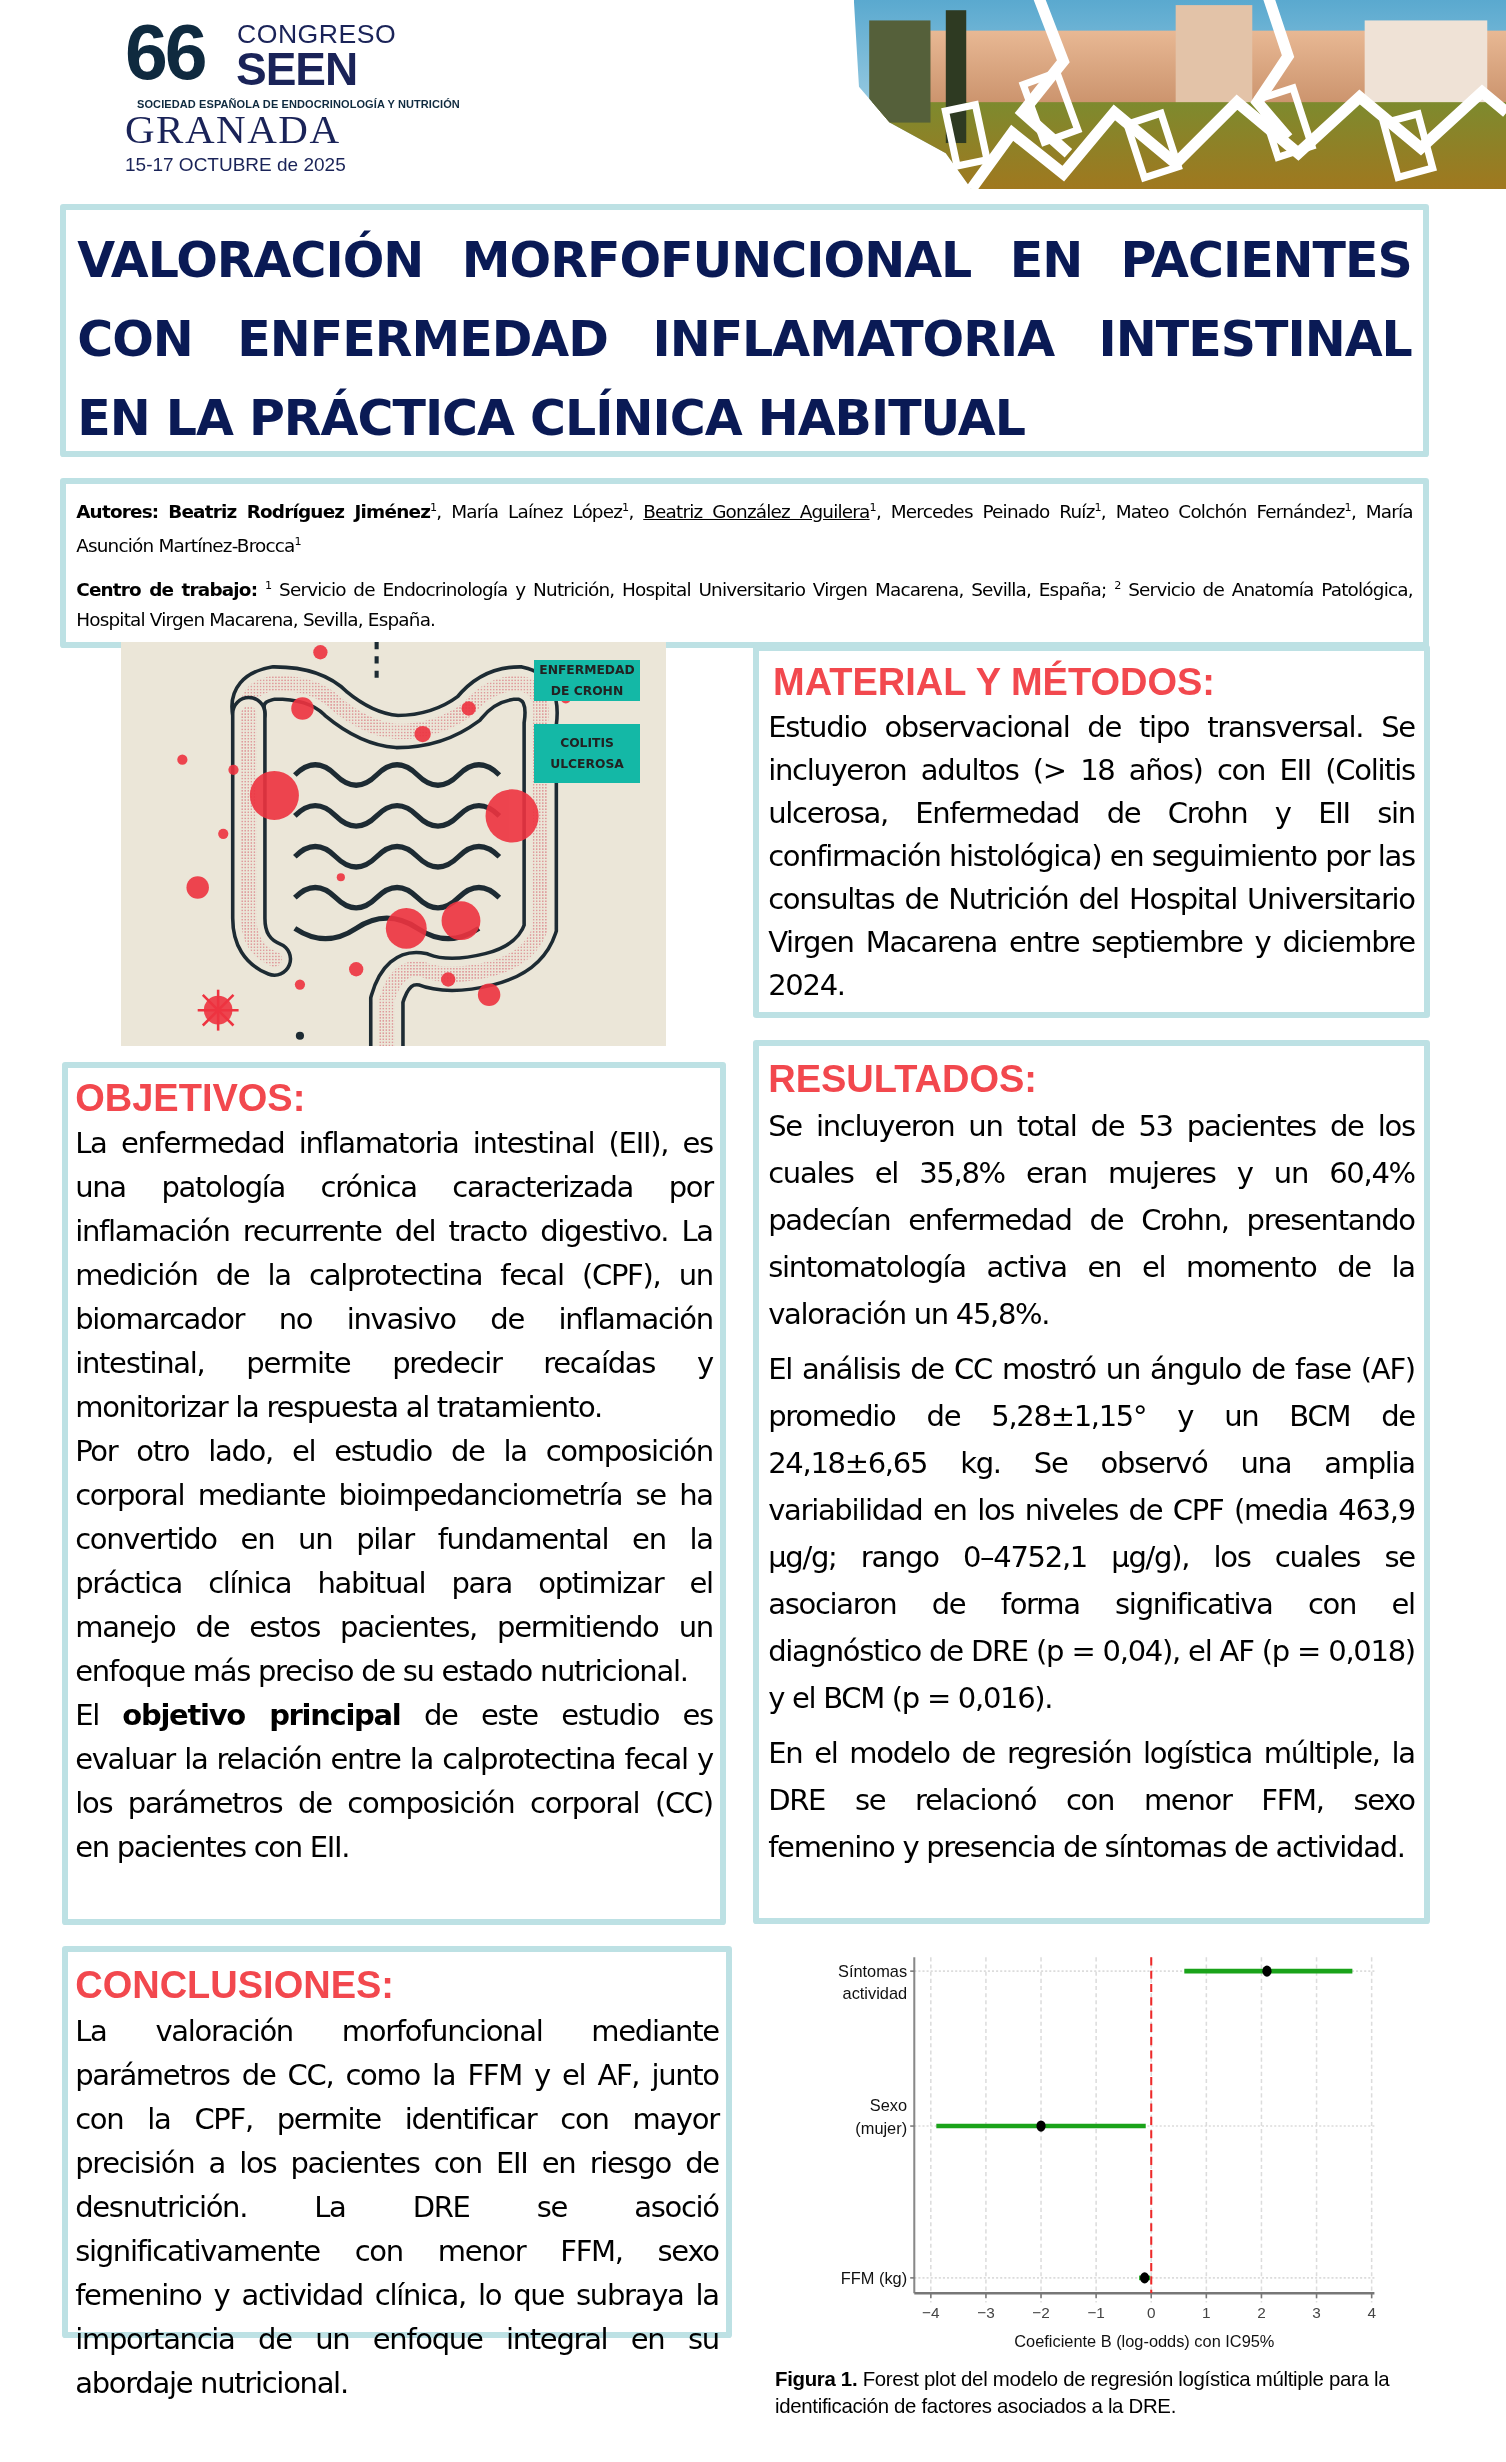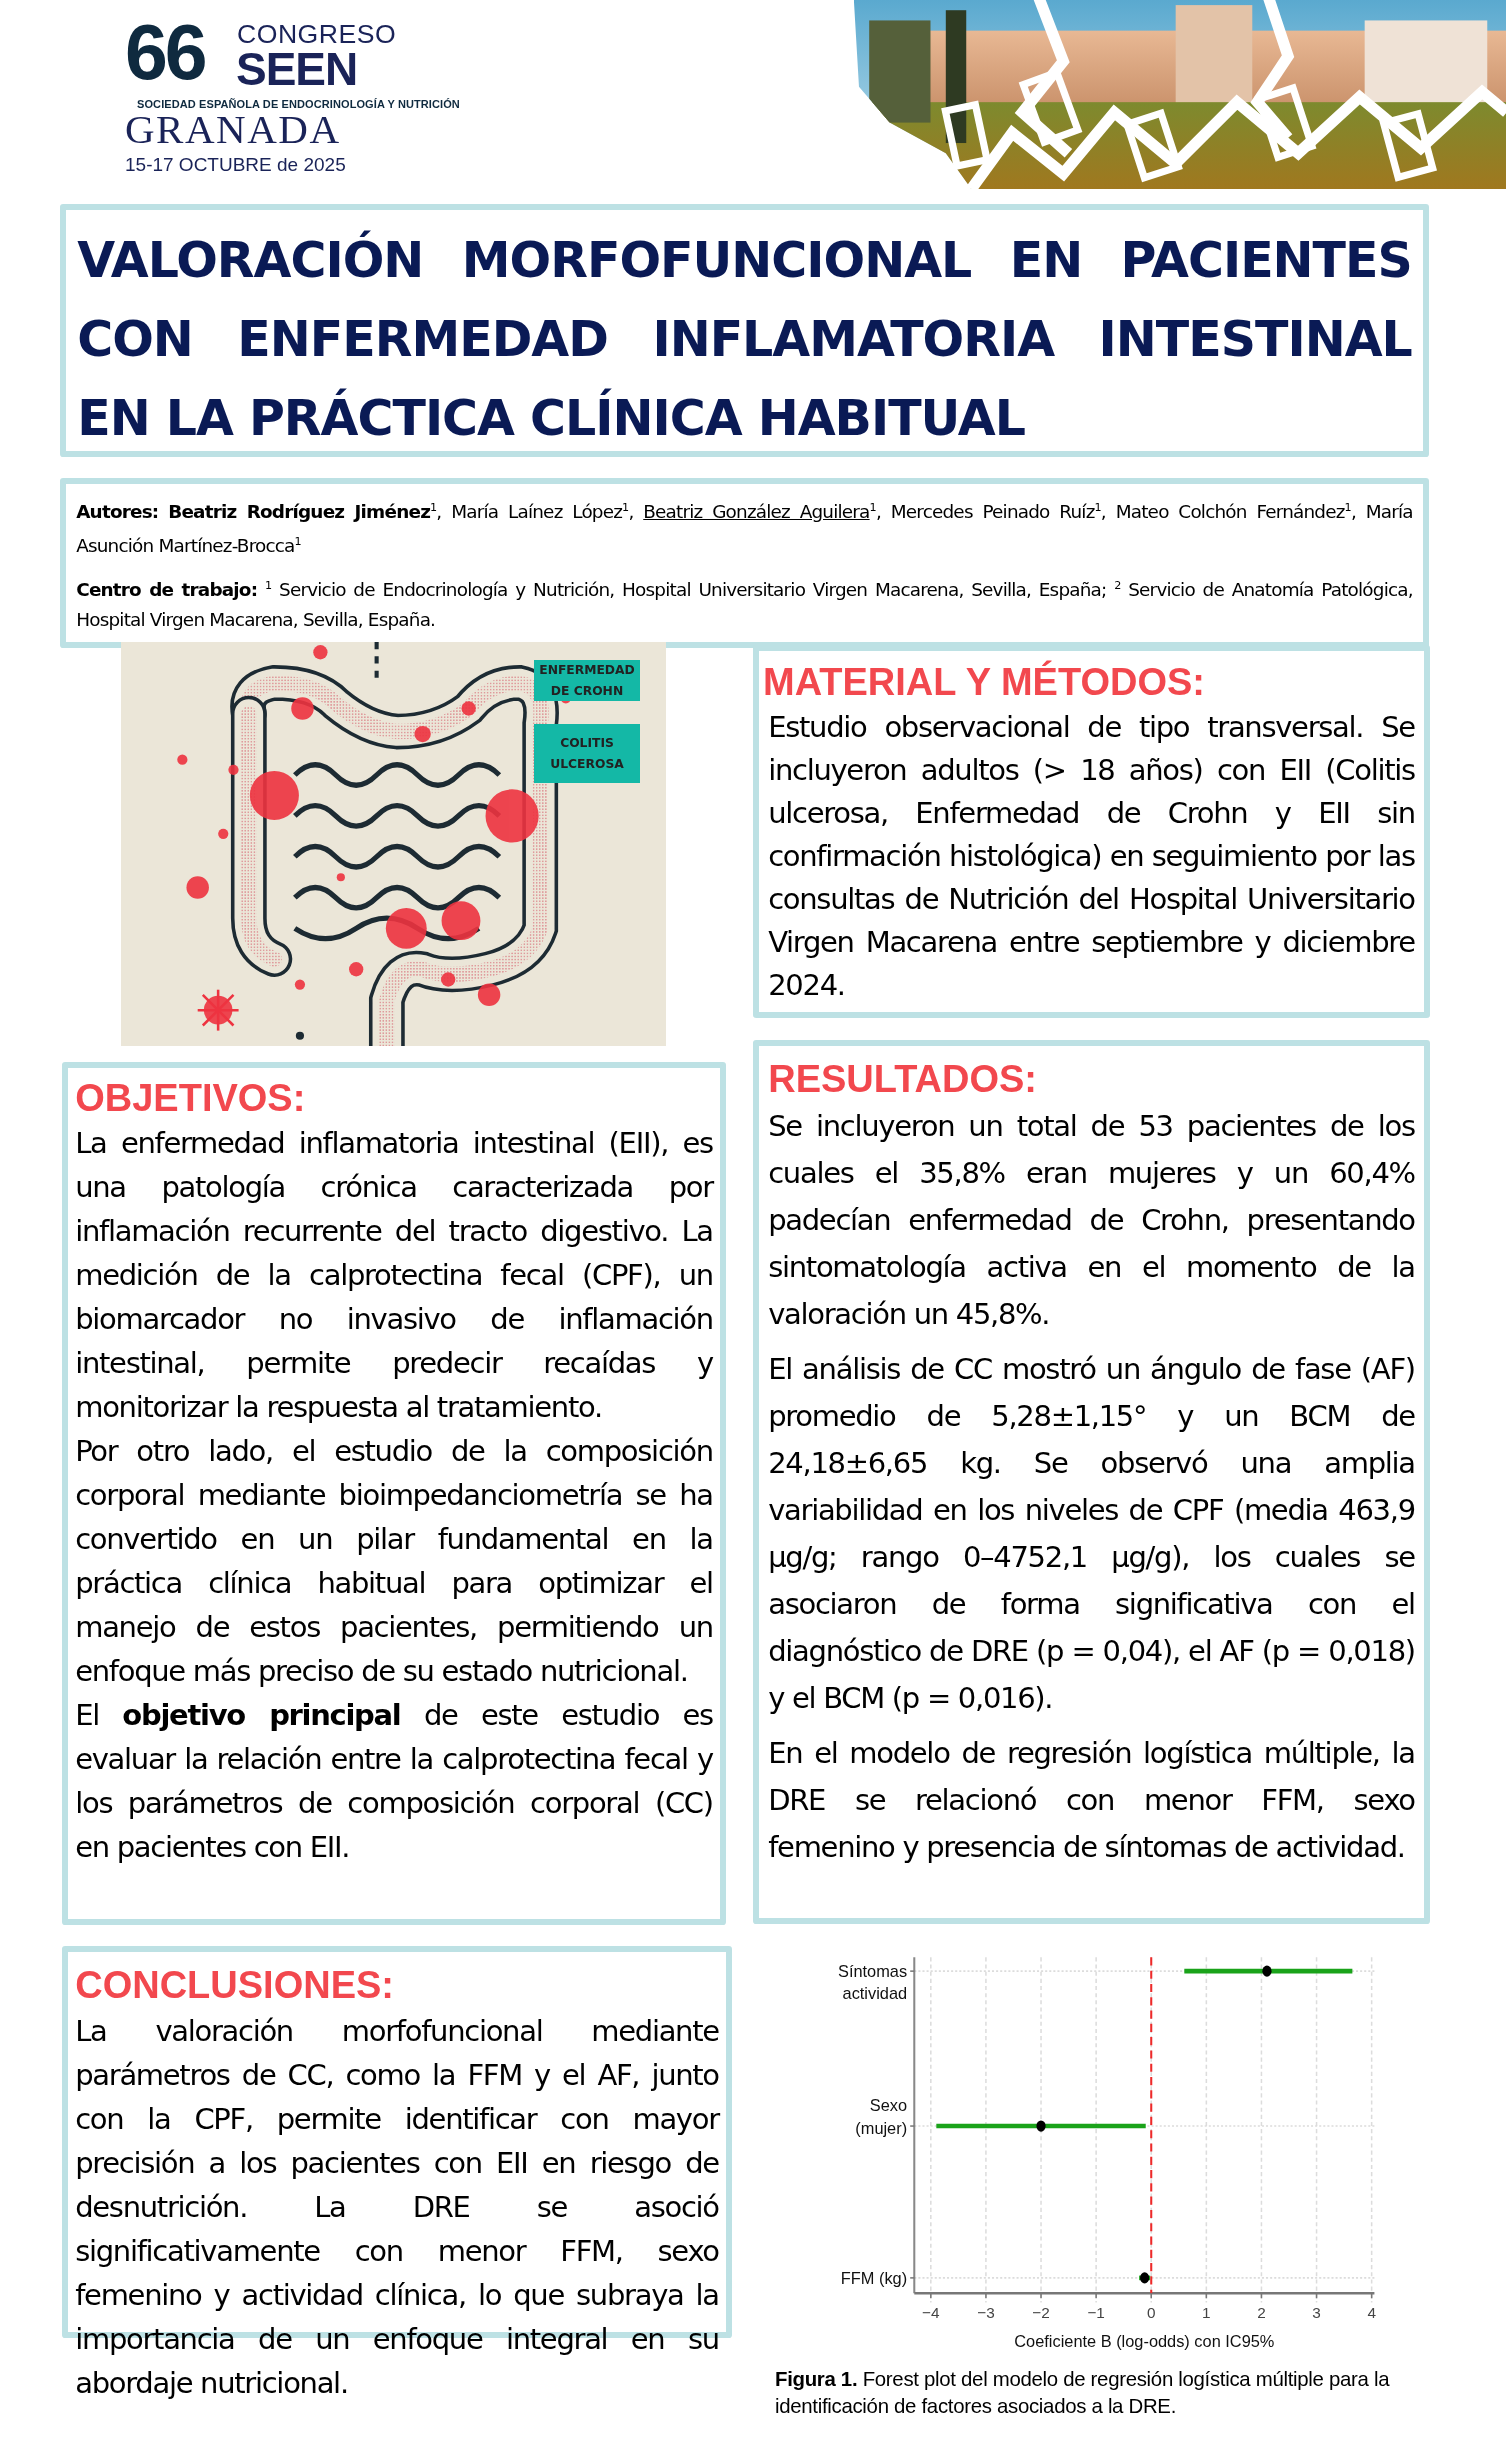--- a/index.html
+++ b/index.html
@@ -42,21 +42,21 @@
 
   
   #illustration { position: absolute; left: 121px; top: 642px; width: 545px; height: 404px; background: #ebe6d8; overflow: hidden; }
   .illo-label { position: absolute; background: #14b8a6; font-family: "DejaVu Sans", sans-serif; font-weight: 700; font-size: 12.3px; line-height: 20.4px; text-align: center; color: #222; }
 
   
   .section-title { font-family: "Liberation Sans", sans-serif; font-weight: 700; color: #f2484e; font-size: 38px; line-height: 1; }
   .body-text { font-family: "DejaVu Sans", sans-serif; font-size: 29px; line-height: 44px; text-align: justify; letter-spacing: -1.3px; }
 
   #methods-box { left: 753px; top: 645px; width: 677px; height: 373px; }
-  #methods-box .section-title { position: absolute; left: 4px; top: 12.3px; }
+  #methods-box .section-title { position: absolute; left: 14px; top: 12.3px; }
   #methods-box .body-text { position: absolute; left: 9.2px; right: 9.2px; top: 55px; line-height: 43px; }
 
   #objectives-box { left: 62px; top: 1062px; width: 664px; height: 863px; }
   #objectives-box .section-title { position: absolute; left: 7.2px; top: 11.2px; }
   #objectives-box .body-text { position: absolute; left: 7.2px; right: 7.2px; top: 53px; line-height: 44px; }
 
   #results-box { left: 753px; top: 1040px; width: 677px; height: 884px; }
   #results-box .section-title { position: absolute; left: 9.2px; top: 14.3px; }
   #results-box .body-text { position: absolute; left: 9.2px; right: 9.2px; top: 57px; line-height: 47px; }
   #results-box .body-text p + p { margin-top: 8.2px; }

